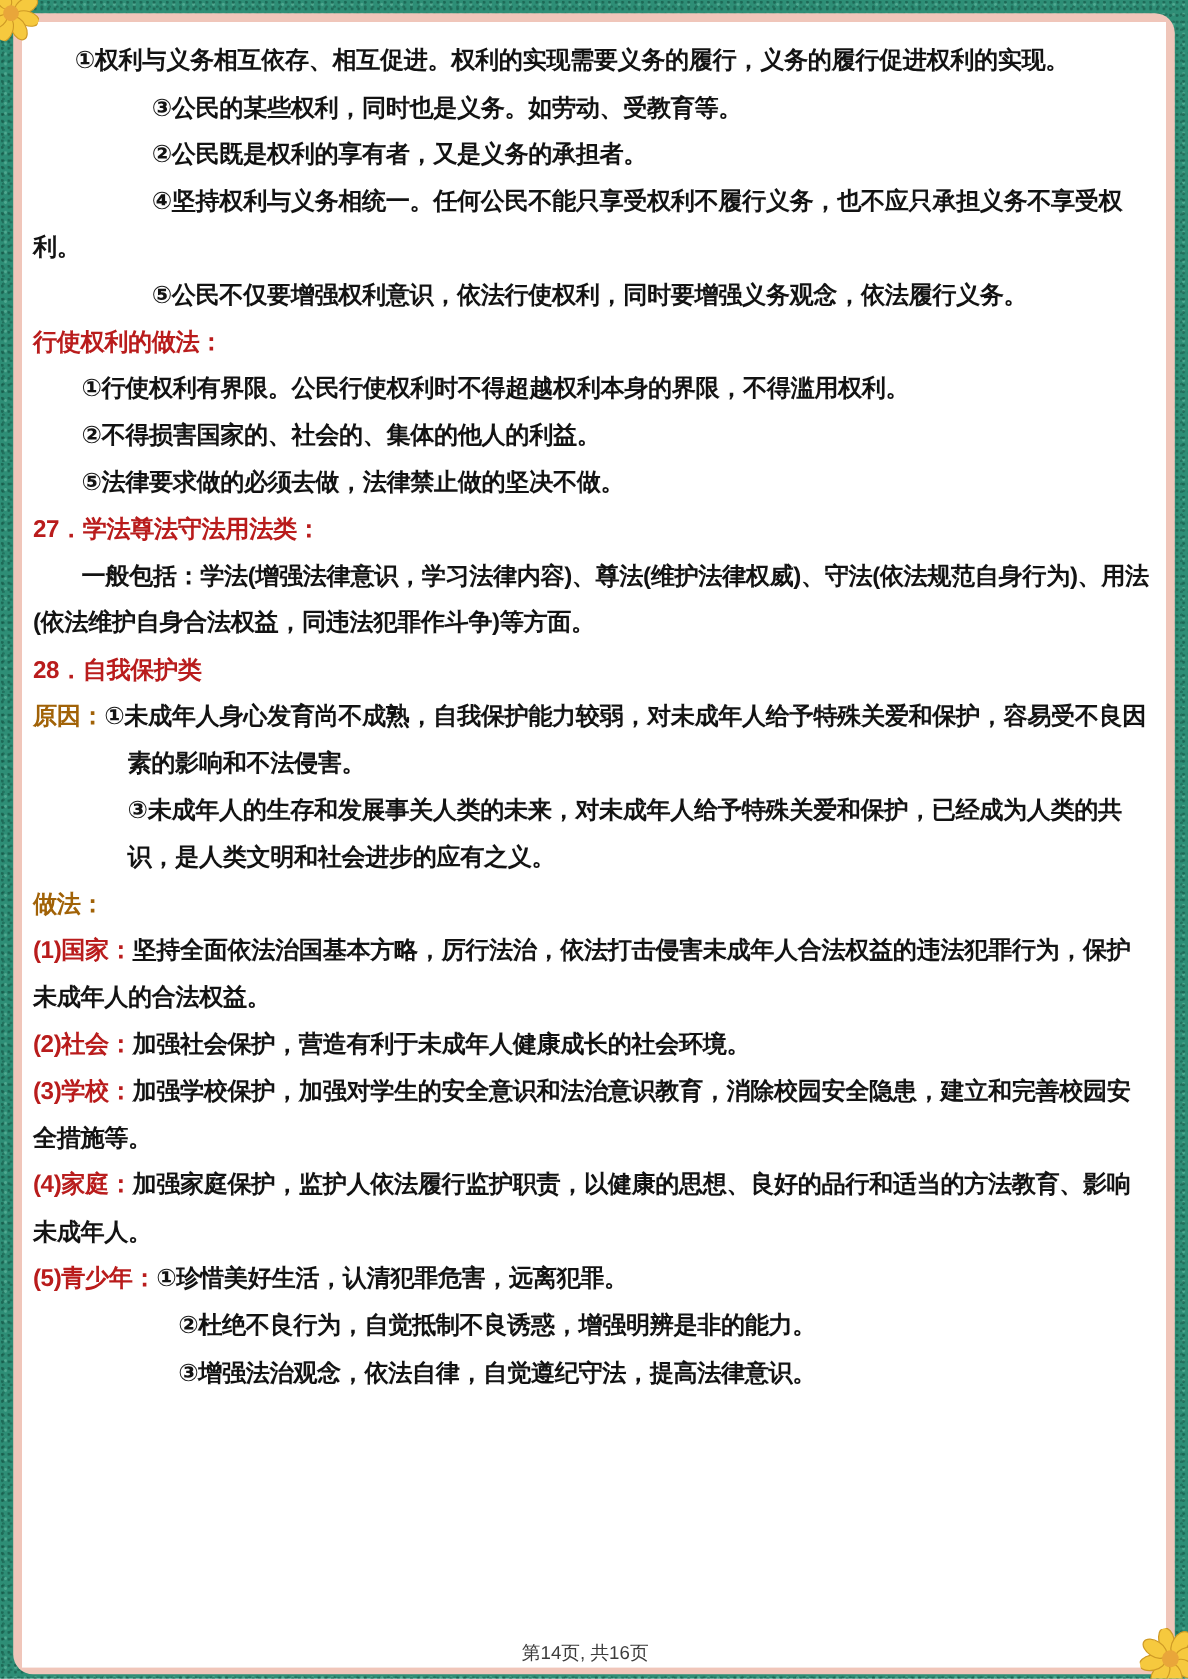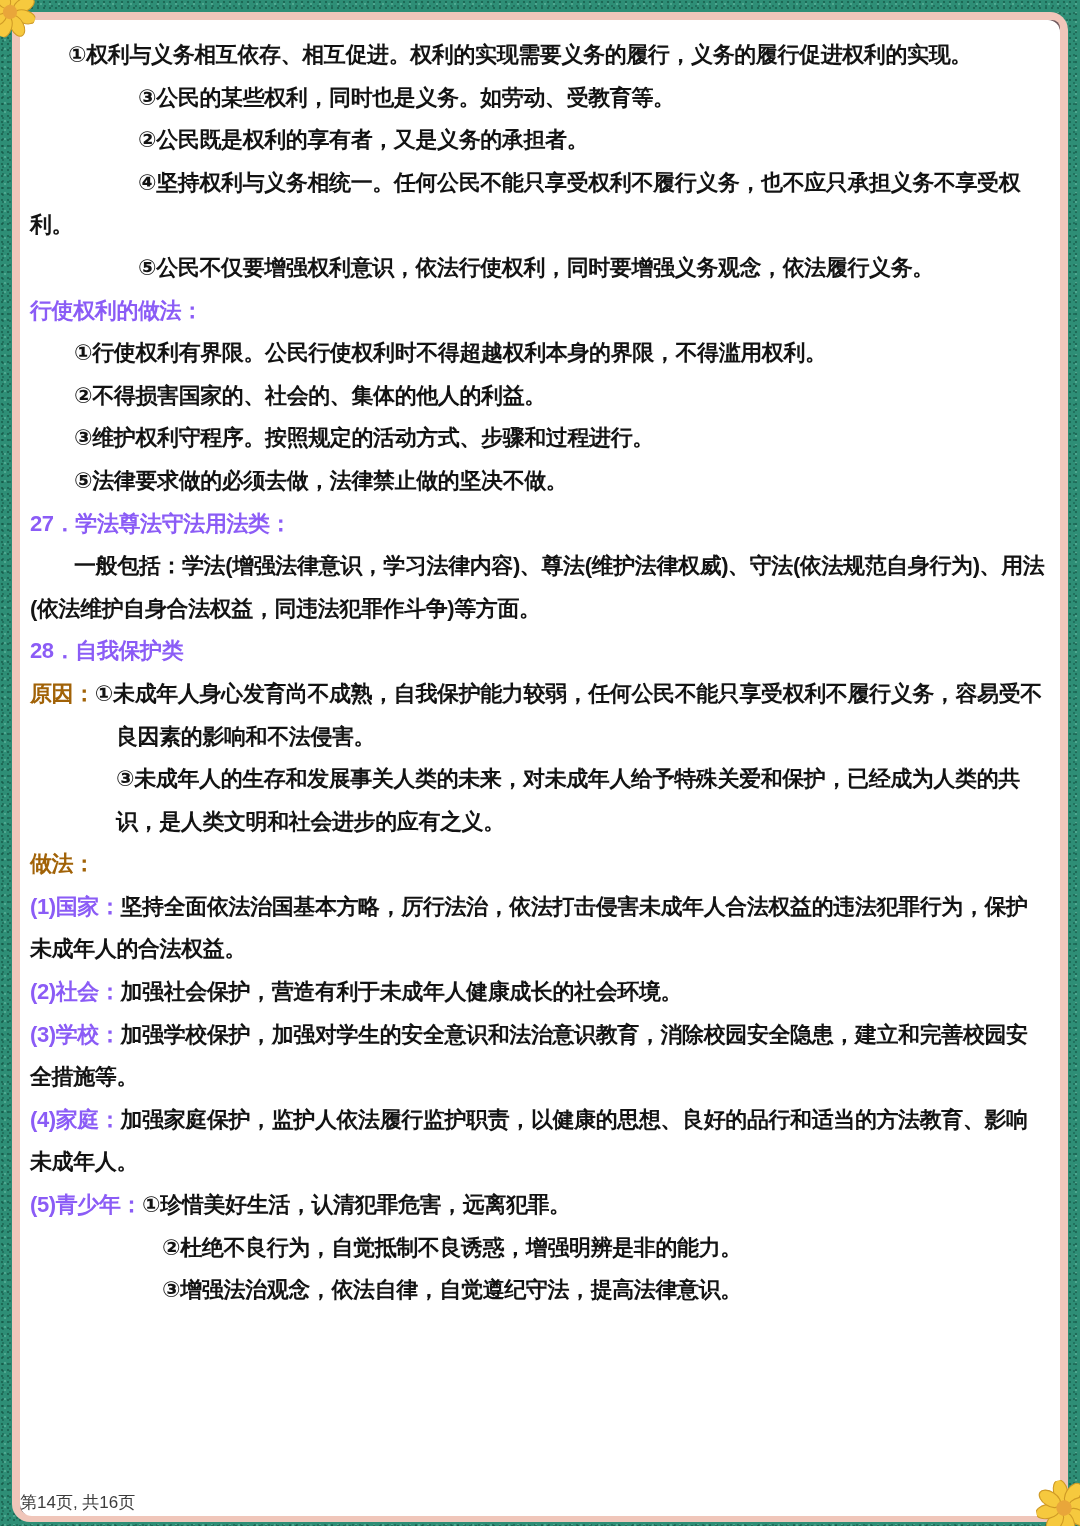--- a/index.html
+++ b/index.html
@@ -16,41 +16,41 @@
   .pink-frame{
     position:absolute;inset:12px 12px 4px 12px;
     background:#f0c6ba;border-radius:18px;
   }
   .brown-frame{
     position:absolute;inset:20px 20px 12px 20px;
     background:#6e575c;border-radius:8px;
   }
   .white-page{
     position:absolute;inset:20px 20px 10px 20px;
-    background:#ffffff;border-radius:12px;
+    background:#ffffff;border-radius:0;
     padding:14px 12px 0 10px;box-sizing:border-box;
     overflow:hidden;
   }
   .t{
     margin:0;
     font-size:22px;line-height:42.6px;font-weight:700;
     letter-spacing:-0.4px;
     color:#131313;
   }
-  .red{color:#8b5cf6;}
+  .red{color:#b91c1c;}
   .blue{color:#a16207;}
   .ind1{text-indent:38px;}
   .ind2{text-indent:108px;}
   .indb{text-indent:44px;}
   .hang{padding-left:86px;text-indent:-86px;}
   .sub{padding-left:86px;}
   .youth-sub{padding-left:132px;}
   .footer{
     position:absolute;left:0;right:16px;bottom:2px;
-    text-align:left;
+    text-align:center;
     font-size:17px;font-weight:400;color:#3c3c3c;
     letter-spacing:0;
   }
   .flower{position:absolute;z-index:5;}
   .flower-tl{left:-16px;top:-14px;transform:rotate(18deg);}
   .flower-br{right:-12px;bottom:-10px;transform:rotate(-12deg);}
 </style>
 </head>
 <body>
 
@@ -61,29 +61,28 @@
 
   <p class="t ind1">①权利与义务相互依存、相互促进。权利的实现需要义务的履行，义务的履行促进权利的实现。</p>
   <p class="t ind2">③公民的某些权利，同时也是义务。如劳动、受教育等。</p>
   <p class="t ind2">②公民既是权利的享有者，又是义务的承担者。</p>
   <p class="t ind2">④坚持权利与义务相统一。任何公民不能只享受权利不履行义务，也不应只承担义务不享受权利。</p>
   <p class="t ind2">⑤公民不仅要增强权利意识，依法行使权利，同时要增强义务观念，依法履行义务。</p>
 
   <p class="t red">行使权利的做法：</p>
   <p class="t indb">①行使权利有界限。公民行使权利时不得超越权利本身的界限，不得滥用权利。</p>
   <p class="t indb">②不得损害国家的、社会的、集体的他人的利益。</p>
-  <p class="t indb">③维护权利守程序。按照规定的活动方式、步骤和过程进行。</p>
   <p class="t indb">⑤法律要求做的必须去做，法律禁止做的坚决不做。</p>
 
   <p class="t"><span class="red">27．</span><span class="red">学法尊法守法用法类：</span></p>
   <p class="t indb">一般包括：学法(增强法律意识，学习法律内容)、尊法(维护法律权威)、守法(依法规范自身行为)、用法(依法维护自身合法权益，同违法犯罪作斗争)等方面。</p>
 
   <p class="t"><span class="red">28．</span><span class="red">自我保护类</span></p>
 
-  <p class="t hang"><span class="blue">原因：</span><span>①未成年人身心发育尚不成熟，自我保护能力较弱，任何公民不能只享受权利不履行义务，容易受不良因素的影响和不法侵害。</span></p>
+  <p class="t hang"><span class="blue">原因：</span><span>①未成年人身心发育尚不成熟，自我保护能力较弱，对未成年人给予特殊关爱和保护，容易受不良因素的影响和不法侵害。</span></p>
   <p class="t sub">③未成年人的生存和发展事关人类的未来，对未成年人给予特殊关爱和保护，已经成为人类的共识，是人类文明和社会进步的应有之义。</p>
 
   <p class="t blue">做法：</p>
 
   <p class="t"><span class="red">(1)国家：</span><span>坚持全面依法治国基本方略，厉行法治，依法打击侵害未成年人合法权益的违法犯罪行为，保护未成年人的合法权益。</span></p>
   <p class="t"><span class="red">(2)社会：</span><span>加强社会保护，营造有利于未成年人健康成长的社会环境。</span></p>
   <p class="t"><span class="red">(3)学校：</span><span>加强学校保护，加强对学生的安全意识和法治意识教育，消除校园安全隐患，建立和完善校园安全措施等。</span></p>
   <p class="t"><span class="red">(4)家庭：</span><span>加强家庭保护，监护人依法履行监护职责，以健康的思想、良好的品行和适当的方法教育、影响未成年人。</span></p>
   <p class="t"><span class="red">(5)青少年：</span><span>①珍惜美好生活，认清犯罪危害，远离犯罪。</span></p>
 

